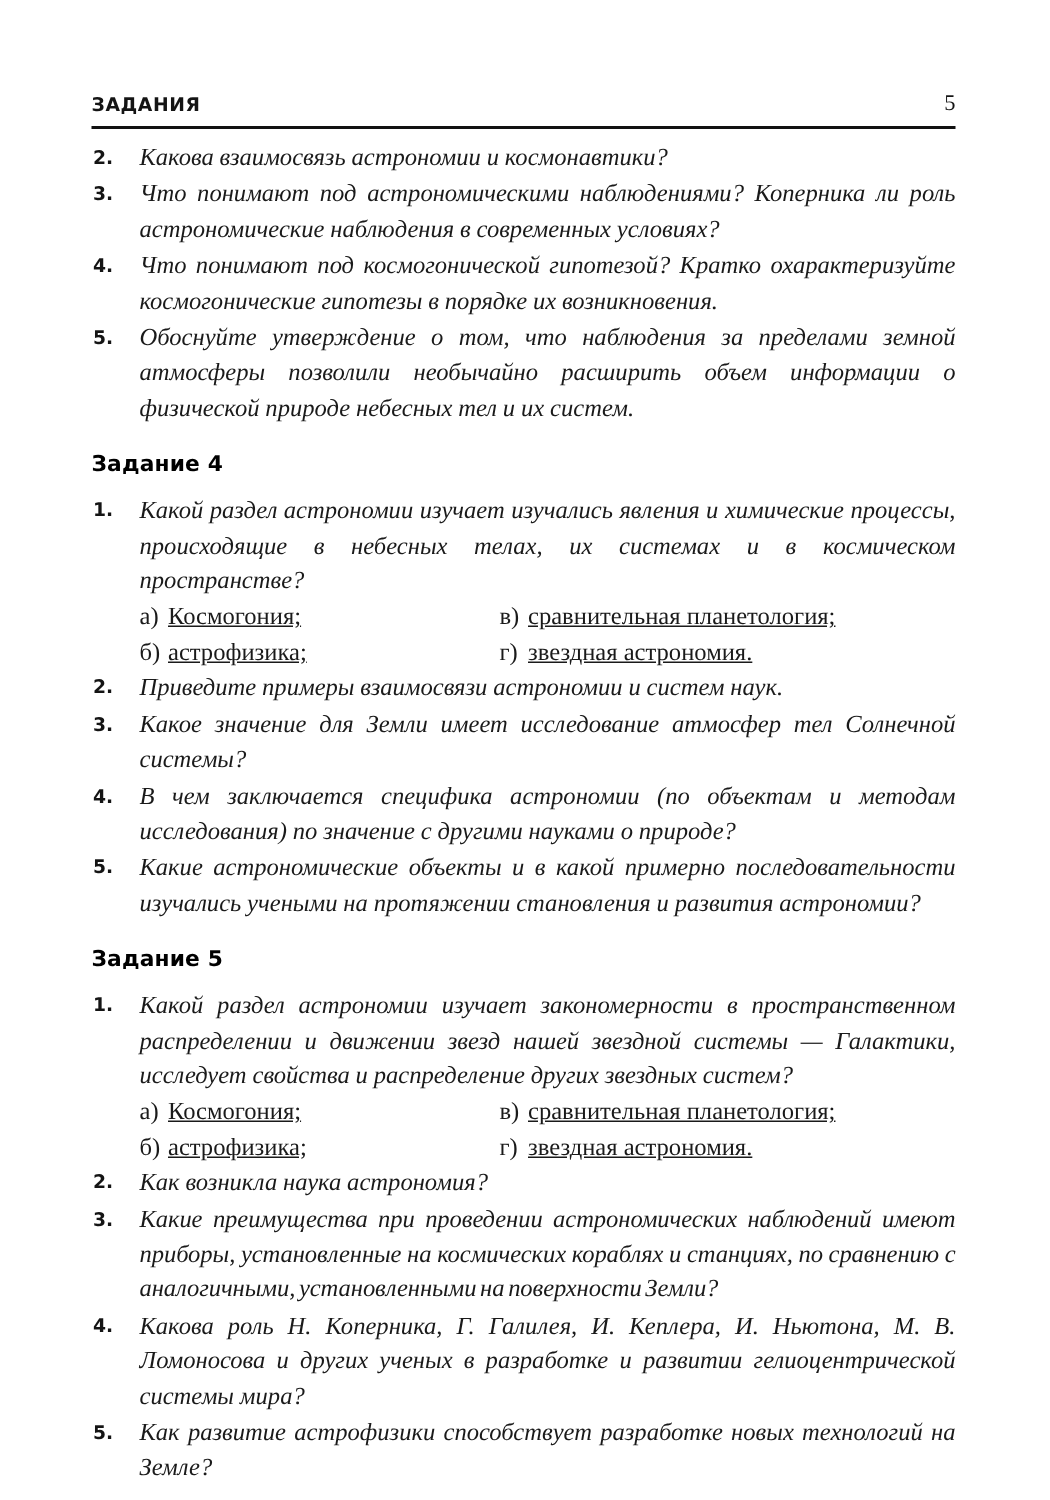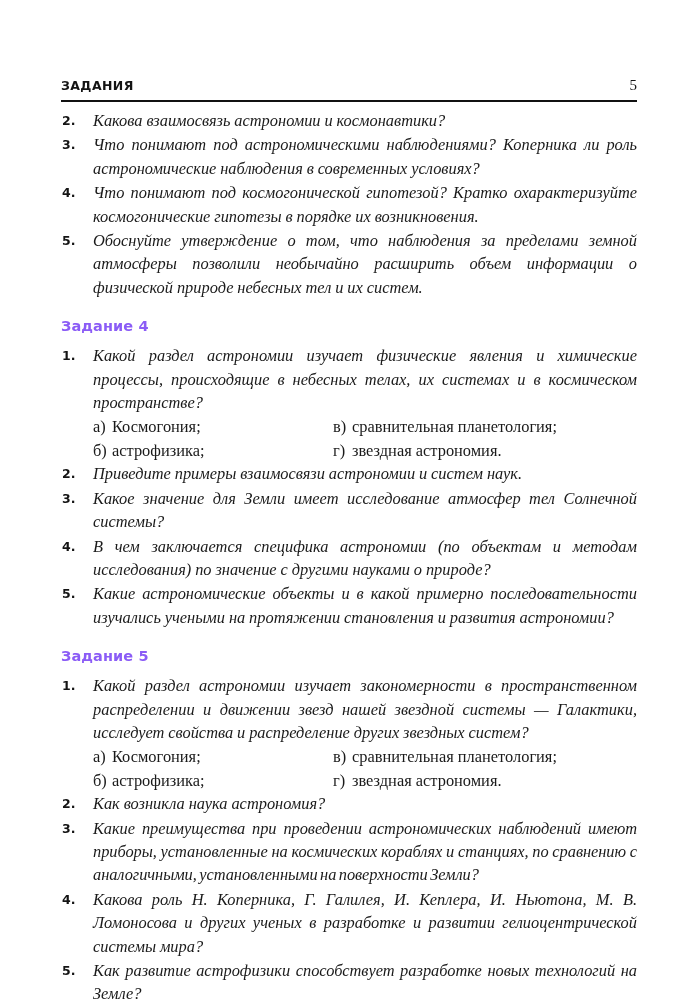--- a/index.html
+++ b/index.html
@@ -13,21 +13,21 @@
     position: relative;
     overflow: hidden;
     font-family: "Liberation Serif", "DejaVu Serif", serif;
     color: #1a1a1a;
     -webkit-font-smoothing: antialiased;
   }
 
   .page {
     position: absolute;
     left: 61px;
-    top: 16px;
+    top: 0;
     width: 576px;
     height: 816px;
   }
 
   
   .running-head {
     position: absolute;
     top: 62px;
     left: 0;
     width: 576px;
@@ -102,34 +102,35 @@
   .q-text.tight {
     word-spacing: -1.6px;
     letter-spacing: -0.05px;
   }
 
   
   .task-heading {
     font-family: "DejaVu Sans", "Liberation Sans", sans-serif;
     font-size: 14.5px;
     font-weight: 700;
-    color: #8b5cf6;
+    color: #000000;
     line-height: 20px;
     margin: 17px 0 8px 0;
     letter-spacing: 0.1px;
   }
 
   
   .options {
     padding-left: 32px;
     margin: 0;
   }
   .options-row {
     display: flex;
     line-height: 23.4px;
+    text-decoration: underline;
   }
   .opt {
     font-size: 16.4px;
     line-height: 23.4px;
     white-space: nowrap;
   }
   .opt-a { width: 240px; flex: 0 0 240px; }
   .opt-b { flex: 1 1 auto; }
   .opt-letter {
     display: inline-block;
@@ -160,21 +161,21 @@
         <span class="q-num">4.</span>
         <span class="q-text">Что понимают под космогонической гипотезой? Кратко охарактеризуйте космогонические гипотезы в порядке их возникновения.</span>
       </div>
       <div class="q">
         <span class="q-num">5.</span>
         <span class="q-text">Обоснуйте утверждение о том, что наблюдения за пределами земной атмосферы позволили необычайно расширить объем информации о физической природе небесных тел и их систем.</span>
       </div>
       <div class="task-heading">Задание 4</div>
       <div class="q">
         <span class="q-num">1.</span>
-        <span class="q-text">Какой раздел астрономии изучает физические явления и химические процессы, происходящие в небесных телах, их системах и в космическом пространстве?</span>
+        <span class="q-text">Какой раздел астрономии изучает изучались явления и химические процессы, происходящие в небесных телах, их системах и в космическом пространстве?</span>
       </div>
       <div class="options">
         <div class="options-row">
           <div class="opt opt-a"><span class="opt-letter">а)</span><span>Космогония;</span></div>
           <div class="opt opt-b"><span class="opt-letter">в)</span><span>сравнительная планетология;</span></div>
         </div>
         <div class="options-row">
           <div class="opt opt-a"><span class="opt-letter">б)</span><span>астрофизика;</span></div>
           <div class="opt opt-b"><span class="opt-letter">г)</span><span>звездная астрономия.</span></div>
         </div>

